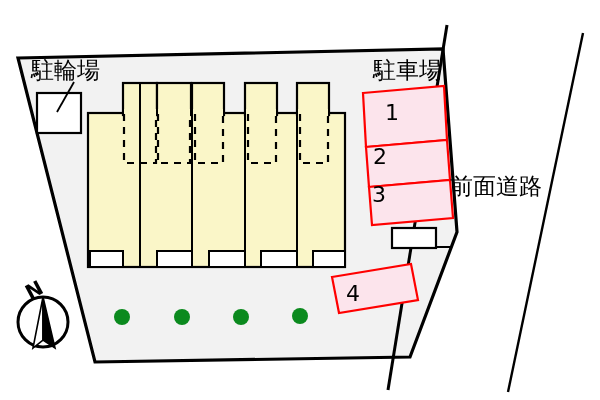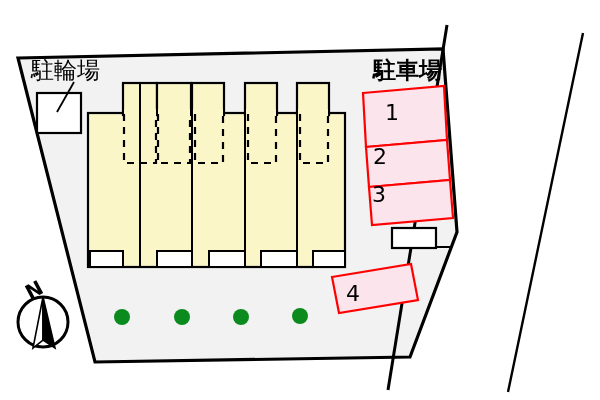--- a/index.html
+++ b/index.html
@@ -108,22 +108,23 @@
     <g>
       <circle cx="43" cy="322" r="25" fill="#ffffff" stroke="#000000" stroke-width="3"></circle>
       <polygon points="43,297 33,348 43,340" fill="#ffffff" stroke="#000000" stroke-width="1.6"></polygon>
       <polygon points="43,297 55,348 43,340" fill="#000000" stroke="#000000" stroke-width="1.6"></polygon>
     </g>
 
   </svg>
 
   <div class="map-label label-lg" style="left:31px; top:58px;">駐輪場</div>
 
-  <div class="map-label label-lg" style="left:373px; top:58px;font-weight:bold;">駐車場</div>
+  <div class="map-label label-lg" style="left:373px; top:58px;">駐車場</div>
 
+  <div class="map-label label-lg" style="left:450px; top:174px;">前面道路</div>
 
 
 
   <div class="map-label" style="left:22px; top:285px; font-size:20px; font-weight:700; transform:rotate(-28deg); transform-origin:left top;">N</div>
 
   <div class="stall-num" style="left:385px; top:100px;">1</div>
 
   <div class="stall-num" style="left:373px; top:144px;">2</div>
 
   <div class="stall-num" style="left:372px; top:182px;">3</div>

